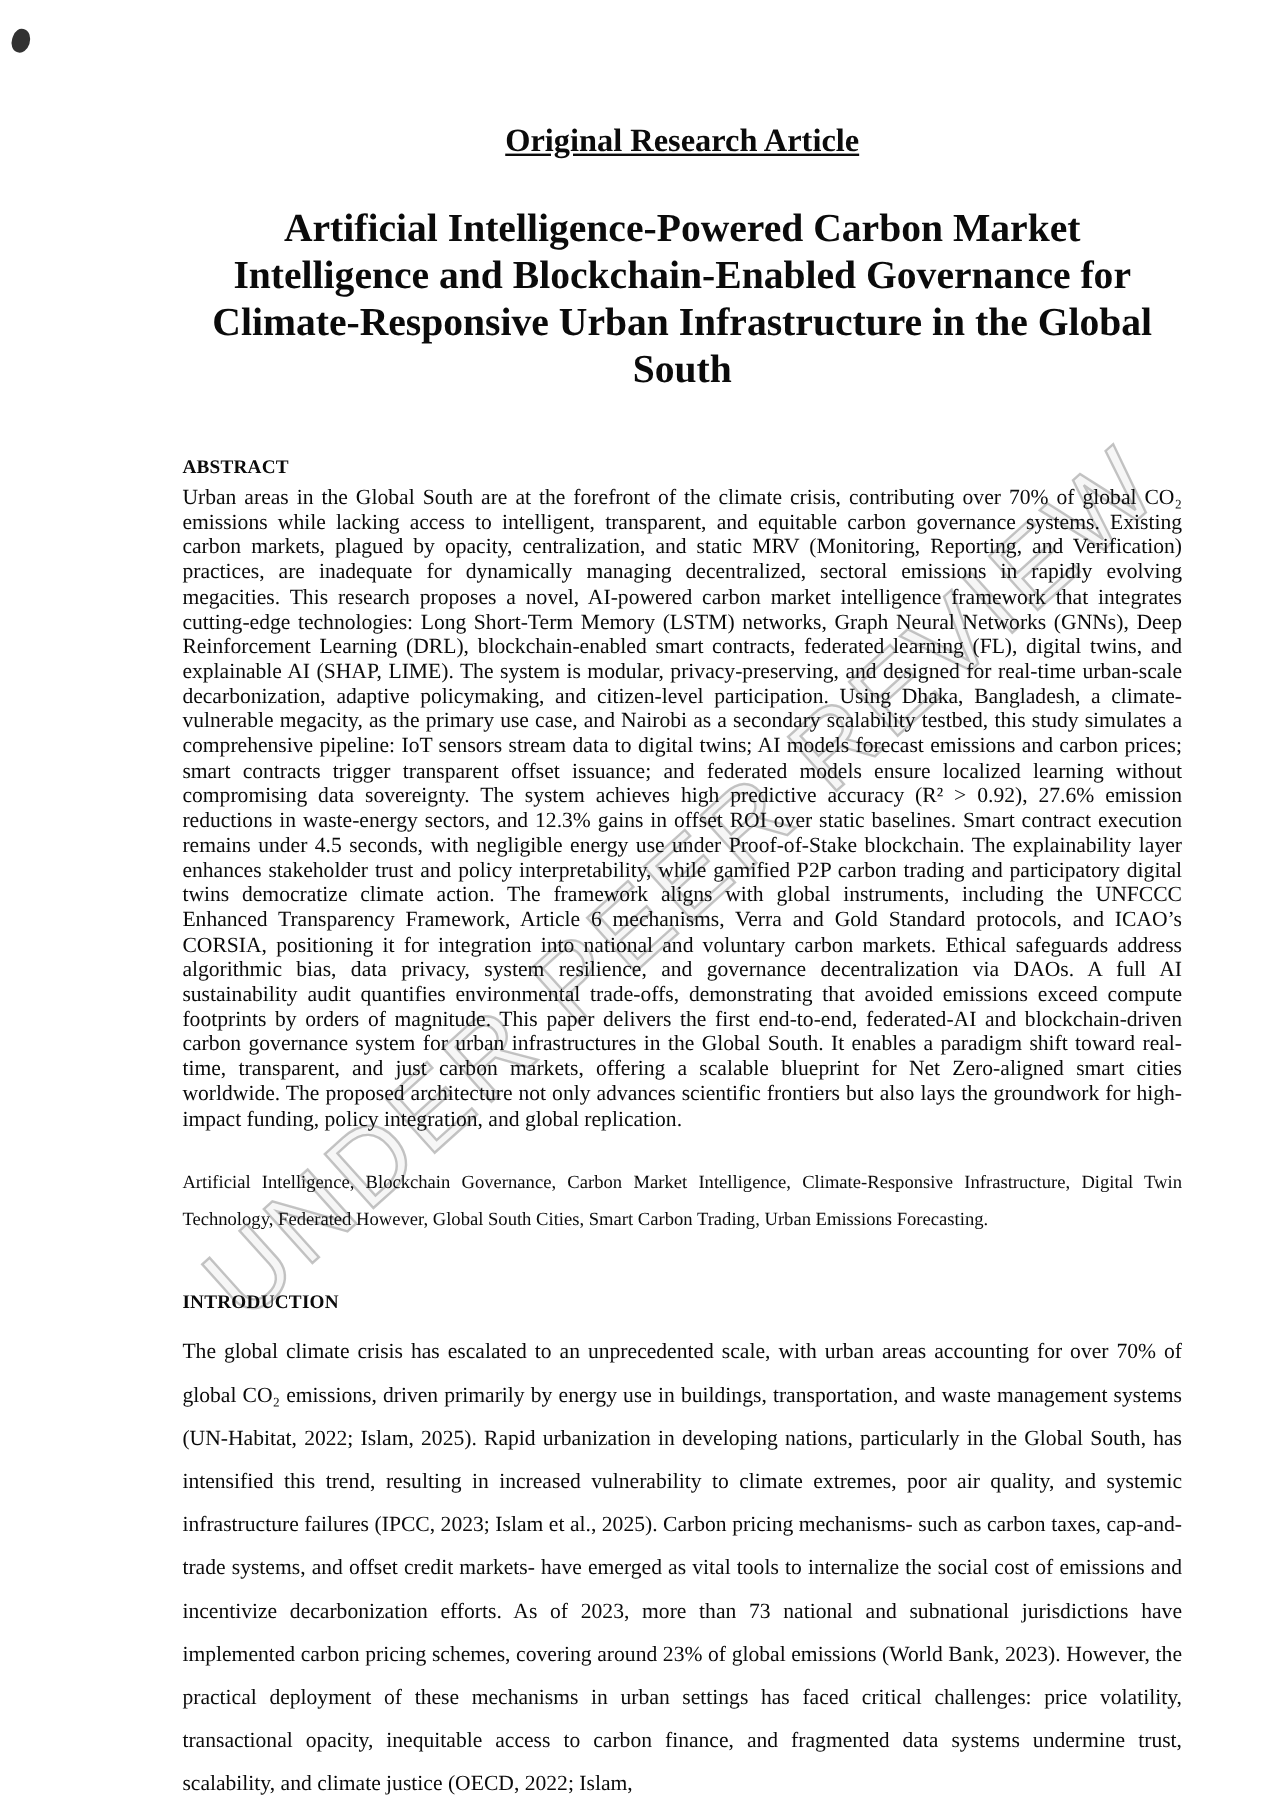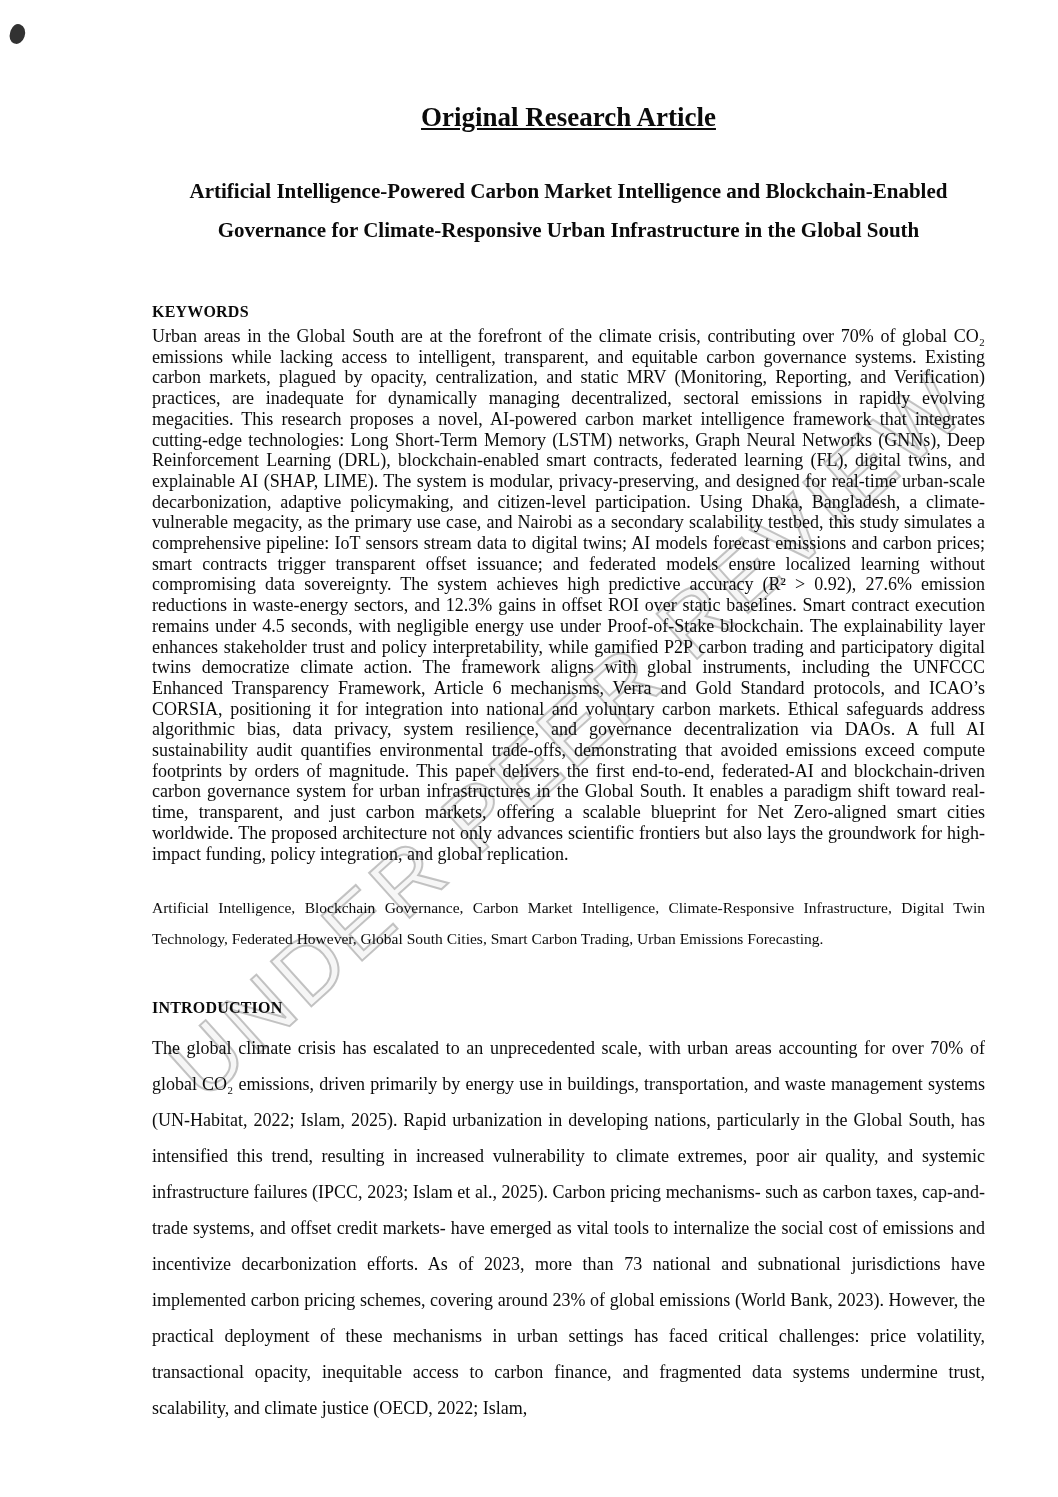--- a/index.html
+++ b/index.html
@@ -54,21 +54,21 @@
   .article-type {
     margin: 0 0 39px 0;
     font-size: 27px;
     font-weight: bold;
     text-align: center;
     text-decoration: underline;
   }
 
   .paper-title {
     margin: 0 0 53px 0;
-    font-size: 21px;
+    font-size: 33px;
     font-weight: bold;
     text-align: center;
     line-height: 39px;
   }
 
   .section-heading {
     margin: 0 0 5px 0;
     font-size: 16px;
     font-weight: bold;
     letter-spacing: 0.2px;
@@ -110,21 +110,21 @@
   <div class="corner-mark"></div>
 
   <div class="watermark">UNDER PEER REVIEW</div>
 
   <div class="content">
 
     <h1 class="article-type">Original Research Article</h1>
 
     <h2 class="paper-title">Artificial Intelligence-Powered Carbon Market Intelligence and Blockchain-Enabled Governance for Climate-Responsive Urban Infrastructure in the Global South</h2>
 
-    <h3 class="section-heading abstract-heading">KEYWORDS</h3>
+    <h3 class="section-heading abstract-heading">ABSTRACT</h3>
 
     <p class="abstract-body">Urban areas in the Global South are at the forefront of the climate crisis, contributing over 70% of global CO₂ emissions while lacking access to intelligent, transparent, and equitable carbon governance systems. Existing carbon markets, plagued by opacity, centralization, and static MRV (Monitoring, Reporting, and Verification) practices, are inadequate for dynamically managing decentralized, sectoral emissions in rapidly evolving megacities. This research proposes a novel, AI-powered carbon market intelligence framework that integrates cutting-edge technologies: Long Short-Term Memory (LSTM) networks, Graph Neural Networks (GNNs), Deep Reinforcement Learning (DRL), blockchain-enabled smart contracts, federated learning (FL), digital twins, and explainable AI (SHAP, LIME). The system is modular, privacy-preserving, and designed for real-time urban-scale decarbonization, adaptive policymaking, and citizen-level participation. Using Dhaka, Bangladesh, a climate-vulnerable megacity, as the primary use case, and Nairobi as a secondary scalability testbed, this study simulates a comprehensive pipeline: IoT sensors stream data to digital twins; AI models forecast emissions and carbon prices; smart contracts trigger transparent offset issuance; and federated models ensure localized learning without compromising data sovereignty. The system achieves high predictive accuracy (R² &gt; 0.92), 27.6% emission reductions in waste-energy sectors, and 12.3% gains in offset ROI over static baselines. Smart contract execution remains under 4.5 seconds, with negligible energy use under Proof-of-Stake blockchain. The explainability layer enhances stakeholder trust and policy interpretability, while gamified P2P carbon trading and participatory digital twins democratize climate action. The framework aligns with global instruments, including the UNFCCC Enhanced Transparency Framework, Article 6 mechanisms, Verra and Gold Standard protocols, and ICAO’s CORSIA, positioning it for integration into national and voluntary carbon markets. Ethical safeguards address algorithmic bias, data privacy, system resilience, and governance decentralization via DAOs. A full AI sustainability audit quantifies environmental trade-offs, demonstrating that avoided emissions exceed compute footprints by orders of magnitude. This paper delivers the first end-to-end, federated-AI and blockchain-driven carbon governance system for urban infrastructures in the Global South. It enables a paradigm shift toward real-time, transparent, and just carbon markets, offering a scalable blueprint for Net Zero-aligned smart cities worldwide. The proposed architecture not only advances scientific frontiers but also lays the groundwork for high-impact funding, policy integration, and global replication.</p>
 
 
     <p class="keywords-body">Artificial Intelligence, Blockchain Governance, Carbon Market Intelligence, Climate-Responsive Infrastructure, Digital Twin Technology, Federated However, Global South Cities, Smart Carbon Trading, Urban Emissions Forecasting.</p>
 
     <h3 class="section-heading introduction-heading">INTRODUCTION</h3>
 
     <p class="introduction-body">The global climate crisis has escalated to an unprecedented scale, with urban areas accounting for over 70% of global CO₂ emissions, driven primarily by energy use in buildings, transportation, and waste management systems (UN-Habitat, 2022; Islam, 2025). Rapid urbanization in developing nations, particularly in the Global South, has intensified this trend, resulting in increased vulnerability to climate extremes, poor air quality, and systemic infrastructure failures (IPCC, 2023; Islam et al., 2025). Carbon pricing mechanisms- such as carbon taxes, cap-and-trade systems, and offset credit markets- have emerged as vital tools to internalize the social cost of emissions and incentivize decarbonization efforts. As of 2023, more than 73 national and subnational jurisdictions have implemented carbon pricing schemes, covering around 23% of global emissions (World Bank, 2023). However, the practical deployment of these mechanisms in urban settings has faced critical challenges: price volatility, transactional opacity, inequitable access to carbon finance, and fragmented data systems undermine trust, scalability, and climate justice (OECD, 2022; Islam,</p>
 

